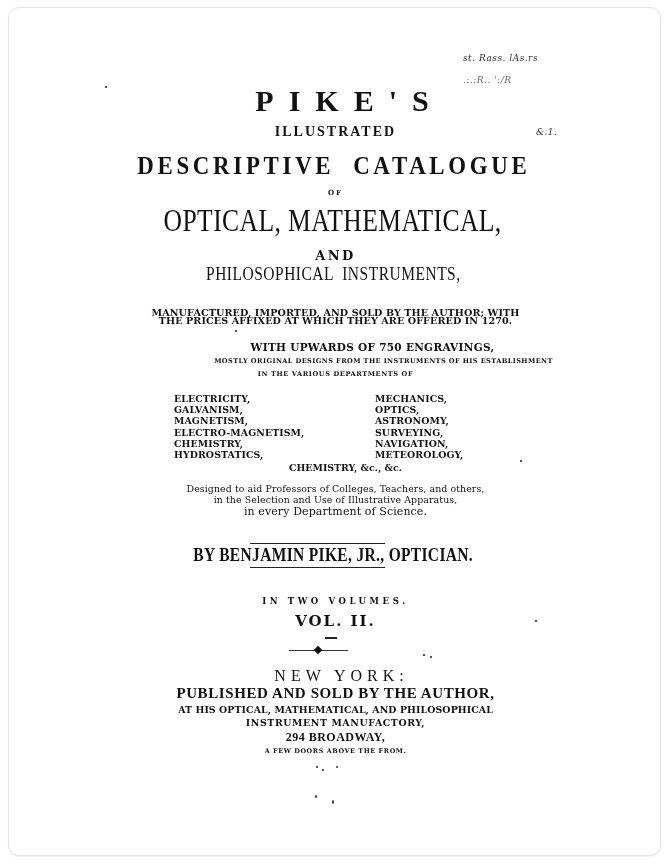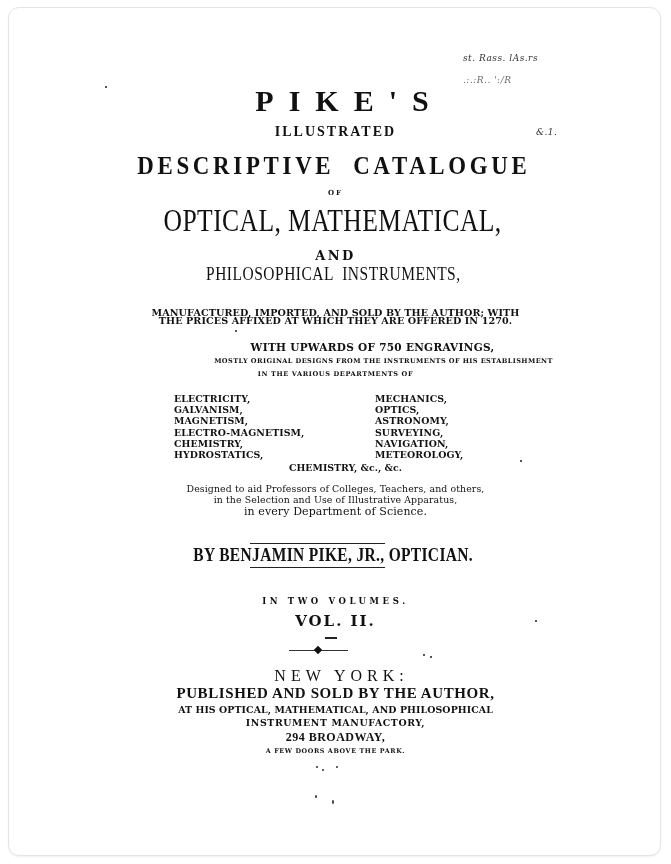--- a/index.html
+++ b/index.html
@@ -165,21 +165,21 @@
 
 <div class="orn-dash"></div>
 <div class="orn-rule"></div>
 <div class="orn-dot"></div>
 
 <div class="line t-newyork">NEW YORK:</div>
 <div class="line t-published">PUBLISHED AND SOLD BY THE AUTHOR,</div>
 <div class="line t-athis">AT HIS OPTICAL, MATHEMATICAL, AND PHILOSOPHICAL</div>
 <div class="line t-instrument">INSTRUMENT MANUFACTORY,</div>
 <div class="line t-broadway">294 BROADWAY,</div>
-<div class="line t-fewdoors">A FEW DOORS ABOVE THE PARK.</div>
+<div class="line t-fewdoors">A FEW DOORS ABOVE THE FROM.</div>
 
 <div class="speck" style="left:105px;top:86px;width:1.5px;height:1.5px;"></div>
 <div class="speck" style="left:235px;top:330px;width:1.5px;height:1.5px;"></div>
 <div class="speck" style="left:520px;top:460px;width:1.5px;height:1.5px;"></div>
 <div class="speck" style="left:423px;top:654px;width:1.5px;height:1.5px;"></div>
 <div class="speck" style="left:430px;top:656px;width:1.5px;height:1.5px;"></div>
 <div class="speck" style="left:316px;top:766px;width:2px;height:1.5px;"></div>
 <div class="speck" style="left:322px;top:769px;width:2px;height:1.5px;"></div>
 <div class="speck" style="left:336px;top:766px;width:2px;height:2px;"></div>
 <div class="speck" style="left:315px;top:795px;width:2px;height:3px;"></div>

